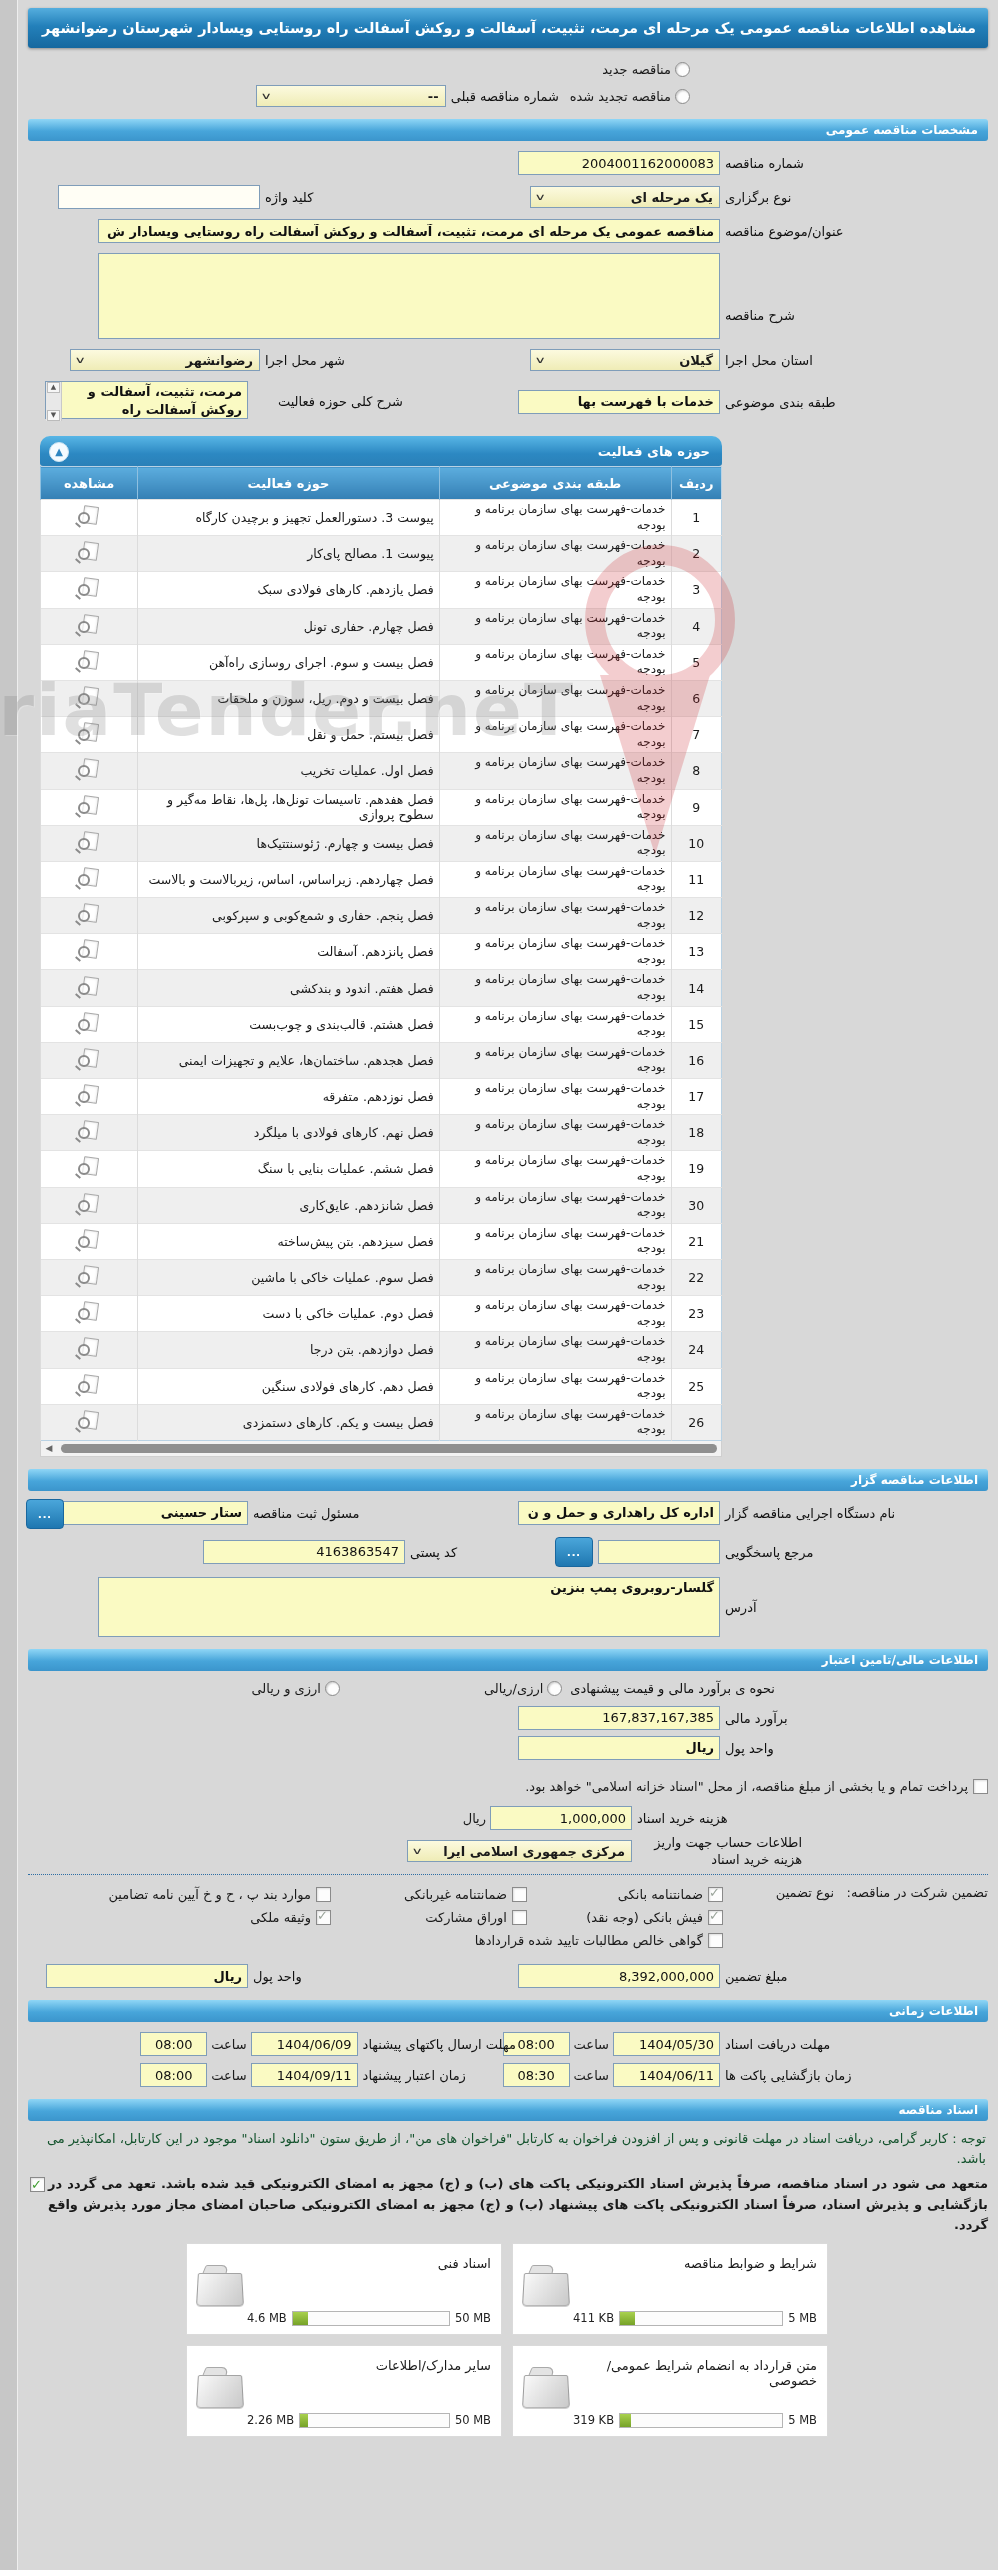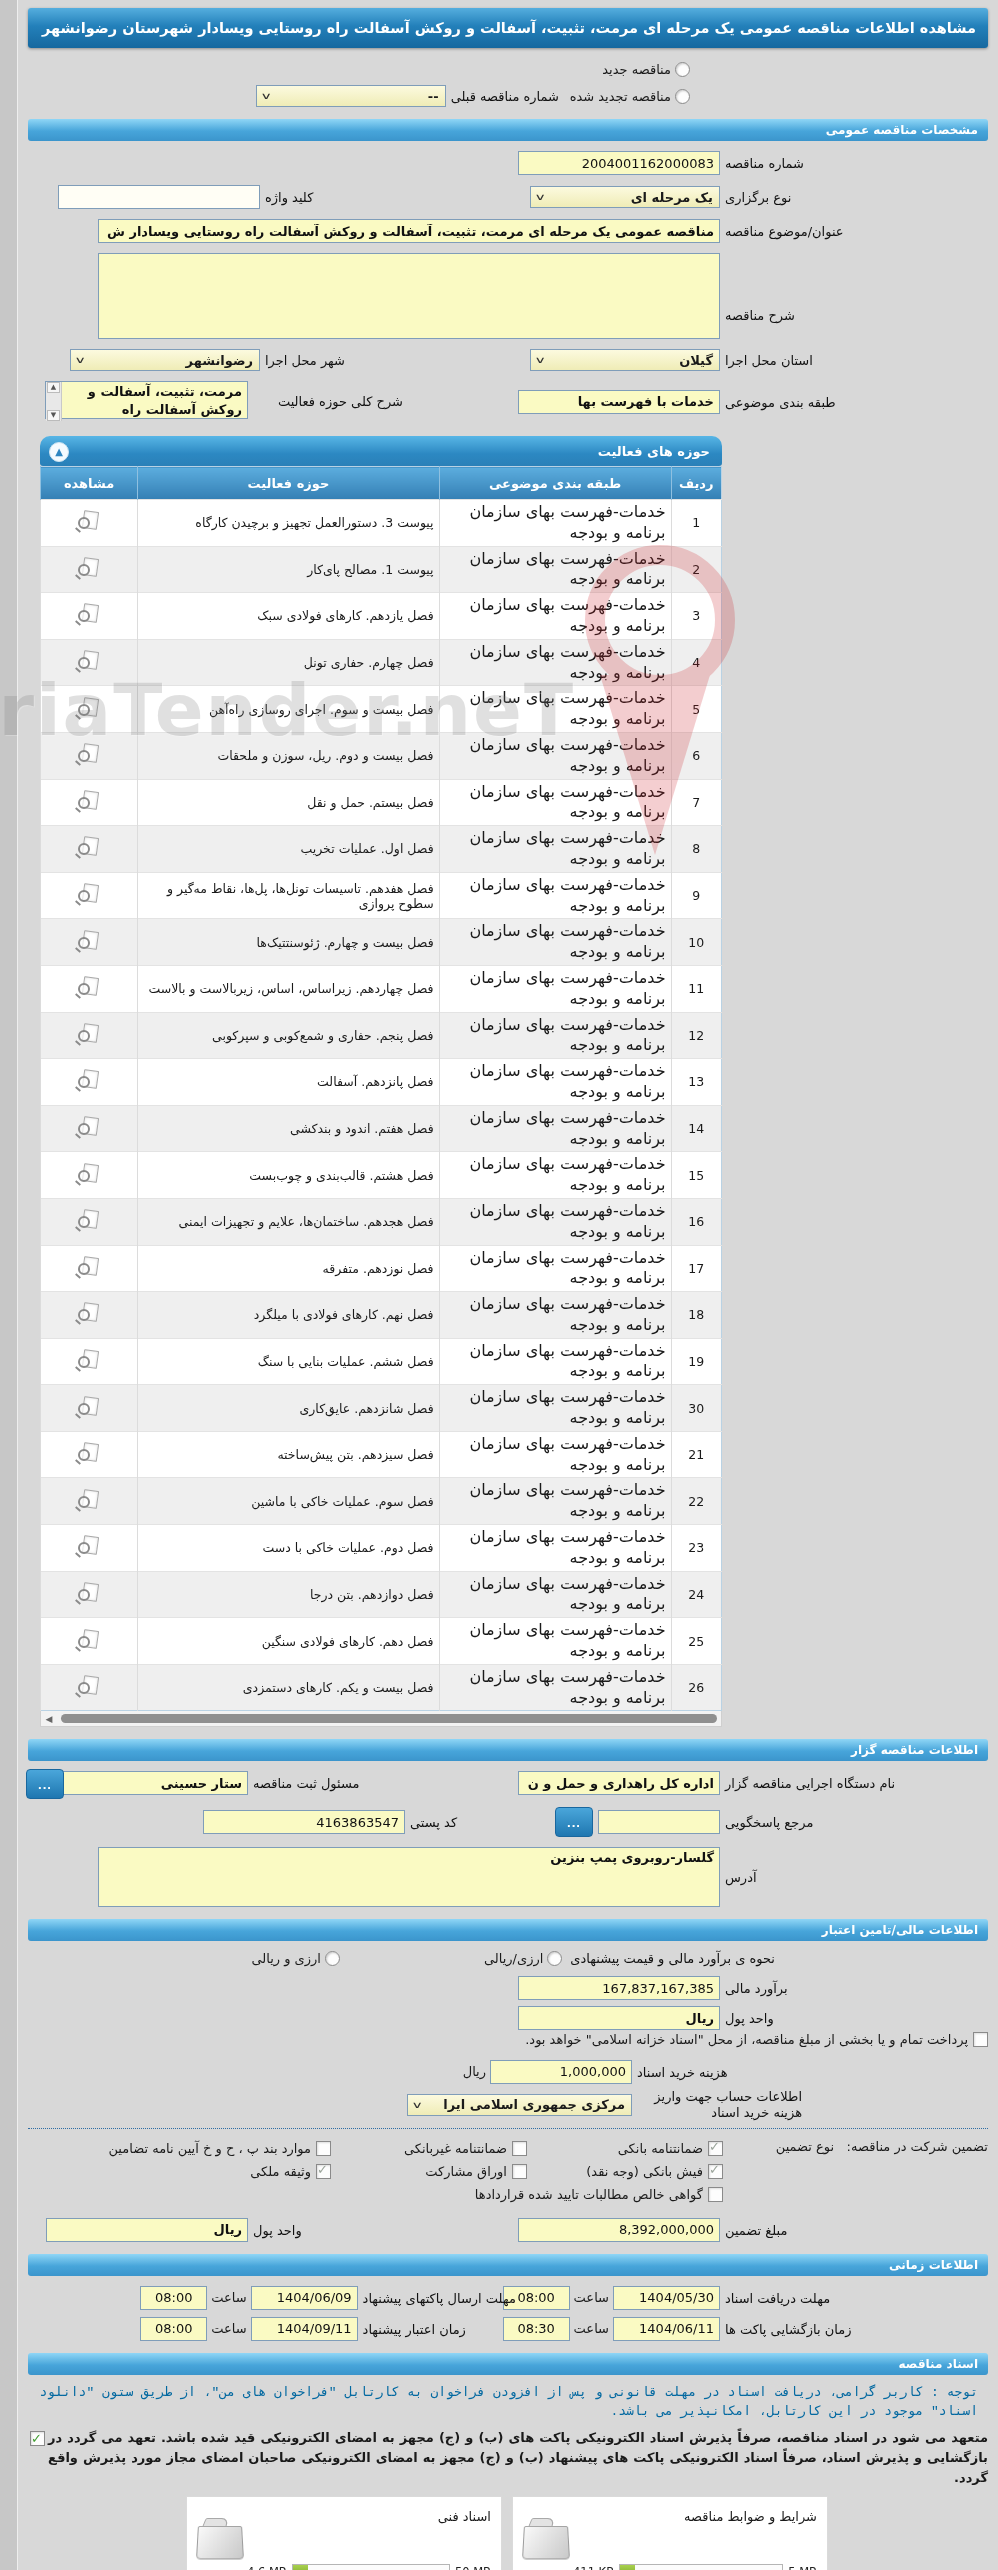--- a/index.html
+++ b/index.html
@@ -40,41 +40,41 @@
   .panel{width:682px;margin:14px 268px 0 0;}
   .panel-head{height:30px;border-radius:10px 10px 3px 3px;background:linear-gradient(#58b6e6,#2c88c2 60%,#2a80b8);
     color:#fff;font-weight:bold;display:flex;align-items:center;direction:rtl;padding:0 12px;position:relative;}
   .collapse{position:absolute;left:9px;top:6px;width:18px;height:18px;border-radius:50%;background:#f4fbff;color:#2e86c1;
     font-size:10px;line-height:18px;text-align:center;border:1px solid #cde4f2;cursor:pointer;}
   table.acts{border-collapse:collapse;width:682px;background:#fff;border:1px solid #b9d2e4;font-size:12.5px;}
   table.acts th{background:linear-gradient(#5cadde,#347fb4);color:#fff;font-weight:bold;height:30px;border-left:1px solid #8fc0e0;font-size:13px;}
   table.acts td{border-left:1px solid #dcdcdc;border-top:1px solid #e3e3e3;padding:2px 5px;vertical-align:middle;min-height:32px;}
   table.acts tr.alt td{background:#efefef;}
   td.c-num{width:40px;text-align:center;}
-  td.c-class{width:228px;font-size:16px;line-height:1.3;}
+  td.c-class{width:228px;font-size:12px;line-height:1.3;}
   td.c-act{width:300px;}
   td.c-view{width:88px;text-align:center;}
   .hscroll{height:15px;background:#f2f2f2;border:1px solid #cfcfcf;border-top:none;display:flex;align-items:center;direction:ltr;}
   .hs-arrow{width:16px;text-align:center;font-size:9px;color:#666;}
   .hs-thumb{height:9px;background:#8f8f8f;border-radius:5px;flex:1;margin:0 4px;}
 
   .icon-view{position:relative;width:24px;height:20px;display:inline-block;}
   .icon-view .doc{position:absolute;right:3px;top:0;width:13px;height:16px;background:#fff;border:1px solid #a8a8a8;box-shadow:inset 0 0 3px #ddd;border-radius:1px;transform:rotate(8deg);}
   .icon-view .mag{position:absolute;left:1px;bottom:2px;width:8px;height:8px;border:2px solid #8a8a8a;border-radius:50%;background:rgba(255,255,255,.7);}
   .icon-view .mag::after{content:"";position:absolute;left:-5px;bottom:-4px;width:6px;height:2px;background:#8a8a8a;transform:rotate(40deg);}
 
   .btn-dots{width:38px;height:30px;background:linear-gradient(#4aa6da,#1f77b0);border:1px solid #19679e;border-radius:4px;color:#fff;font-weight:bold;letter-spacing:1px;cursor:pointer;}
   .row .abs-left{position:absolute;left:0;top:-2px;}
 
   .dotted{border-top:1px dotted #2e6da4;margin:12px 2px 0;}
   .grow{display:flex;direction:rtl;margin:8px 267px 0 0;align-items:center;}
   .gcol{display:flex;direction:rtl;align-items:flex-start;width:196px;}
   .gcol .gtxt{margin-right:5px;white-space:nowrap;}
 
-  .notice{color:#0369a1;margin:8px 12px 0;line-height:1.5;font-family:Liberation Mono, monospace;}
+  .notice{color:#14532d;margin:8px 4px 0;line-height:1.5;}
   .commit{display:flex;direction:rtl;margin:6px 2px 0;line-height:1.55;font-weight:bold;text-align:justify;}
   .commit .cb{margin-top:3px;margin-left:0;position:absolute;left:2px;}
   .commit .ctext{padding-left:20px;}
 
   .fileboxes{width:648px;margin:8px 162px 0 0;display:flex;direction:rtl;gap:10px;flex-wrap:wrap;}
   .filebox{width:316px;height:92px;background:#fff;border:1px solid #dadada;box-sizing:border-box;padding:12px 10px 8px;display:flex;direction:rtl;}
   .fb-main{flex:1;display:flex;flex-direction:column;justify-content:space-between;}
   .fb-label{text-align:right;font-size:13px;}
   .pr{display:flex;direction:ltr;align-items:center;gap:5px;font-size:11.5px;color:#222;}
   .ptrack{flex:1;height:13px;border:1px solid #b5b5b5;background:#fcfcfc;position:relative;}
@@ -423,21 +423,21 @@
         <input class="yellow w190 num" readonly="" value="167,837,167,385" style="">
       </div>
     </div>
     <div class="row" style="margin-top:6px;">
       <div class="fld">
         <span class="flabel">واحد پول</span>
         <input class="yellow w190 bold" readonly="" value="ریال" style="">
       </div>
     </div>
 
-    <div class="row" style="margin-top:0;margin-right:2px;display:block;position:relative;">
+    <div class="row" style="margin-top:17px;margin-right:2px;display:block;position:relative;">
       <span class="cb" style="position:absolute;right:0;top:2px;"></span>
       <div style="margin-right:20px;line-height:1.5;">پرداخت تمام و یا بخشی از مبلغ مناقصه، از محل "اسناد خزانه اسلامی" خواهد بود.</div>
     </div>
 
     <div class="row" style="margin-right:358px;">
       <div class="fld">
         <span class="flabel">هزینه خرید اسناد</span>
         <input class="yellow w130 num" readonly="" value="1,000,000" style="">
         <span class="rlbl">ریال</span>
       </div>

